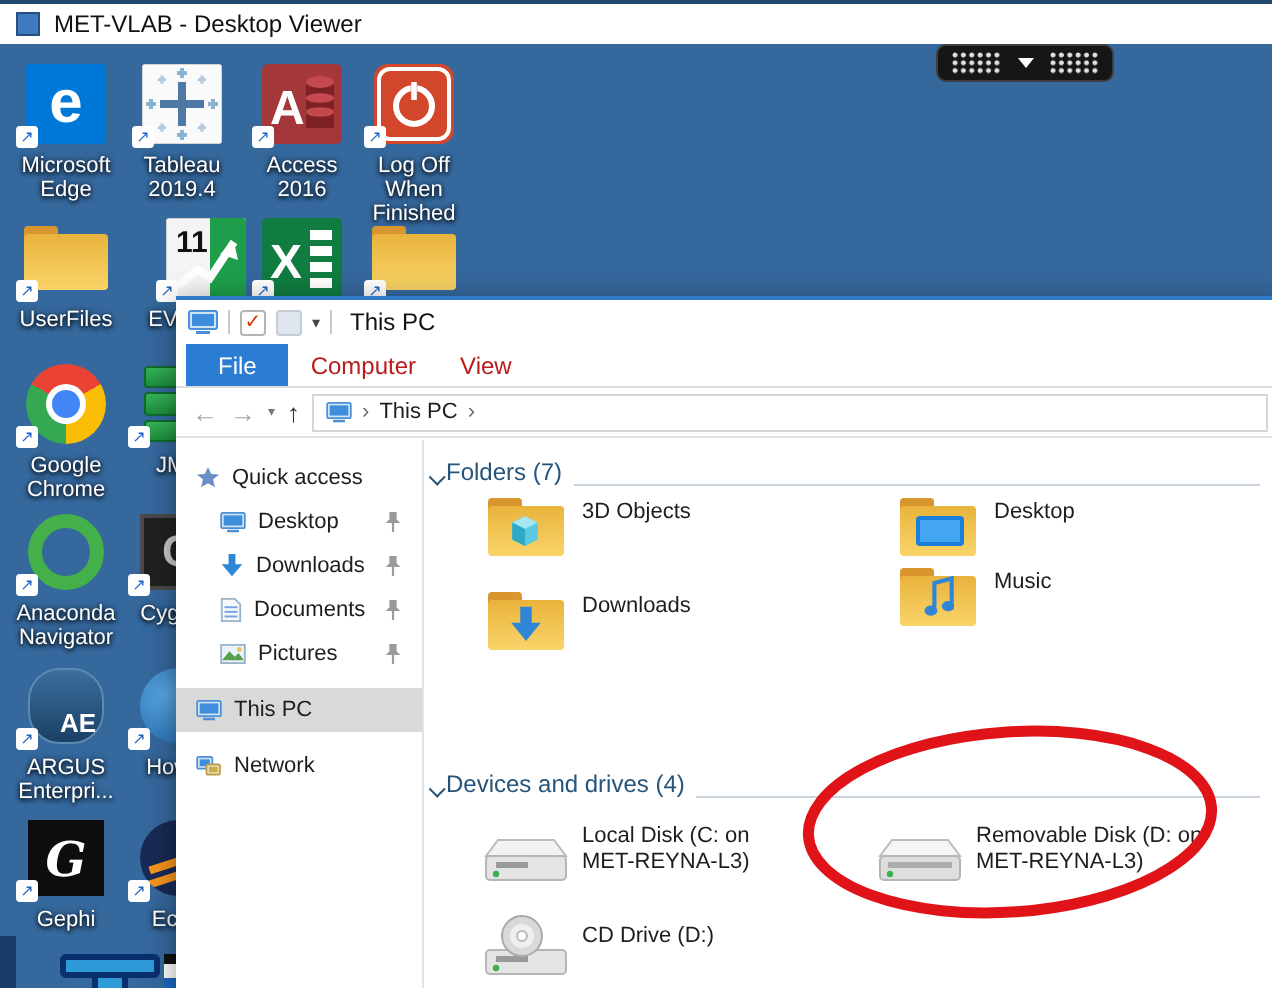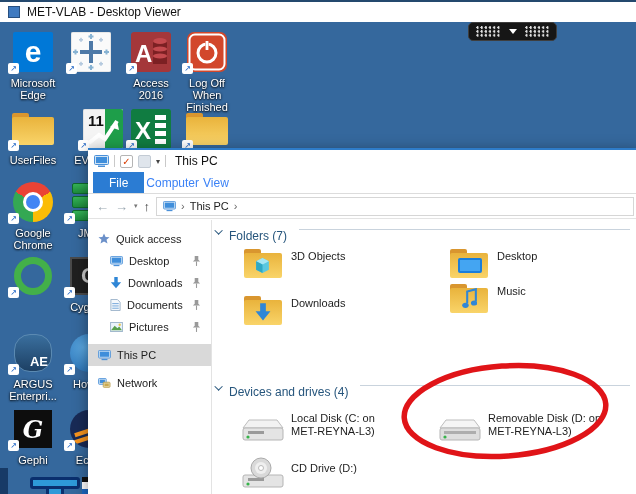--- a/index.html
+++ b/index.html
@@ -78,41 +78,41 @@
     color:#1d1d1d; font-size:11px;
   }
   .win-titlebar{ height:22px; display:flex; align-items:center; gap:5px; padding-left:6px; }
   .qat-sep{ width:1px; height:12px; background:#c9c9c9; }
   .qat-chk{ width:13px; height:13px; border:1px solid #b5b5b5; border-radius:2px;
     color:#d83b01; font-size:10px; line-height:12px; text-align:center; }
   .qat-box{ width:13px; height:13px; background:#dfe5ec; border:1px solid #c3cbd4; border-radius:2px; }
   .qat-dd{ font-size:8px; color:#444; }
   .win-title{ font-size:12px; color:#111; margin-left:4px; }
   .ribbon{ height:22px; display:flex; align-items:stretch; border-bottom:1px solid #dcdcdc; }
-  .rtab{ padding:0 2px; display:flex; align-items:center; font-size:12px; color:#3b82f6; }
+  .rtab{ padding:0 11px; display:flex; align-items:center; font-size:12px; color:#b91c1c; }
   .rtab.file{ background:var(--accent-blue,#2b7cd3); color:#fff; padding:0 16px; margin-left:5px; }
   .addr-row{ height:25px; display:flex; align-items:center; gap:6px; padding:0 6px 0 8px;
     border-bottom:1px solid #e3e3e3; }
   .nav-a{ font-size:13px; color:#9aa7b1; }
   .nav-a.up{ color:#333; }
   .nav-dd{ font-size:7px; color:#777; }
   .addr-box{ flex:1; height:19px; border:1px solid #d6d6d6; display:flex; align-items:center;
     gap:5px; padding:0 6px; background:#fff; }
   .crumb-sep{ color:#666; font-size:11px; }
   
   .win-body{ position:absolute; left:0; top:70px; right:0; bottom:0; display:flex; }
   .sidebar{ width:124px; border-right:1px solid #e3e3e3; padding-top:8px; }
   .sb-item{ height:22px; display:flex; align-items:center; gap:6px; padding-left:10px; position:relative; }
   .sb-item.child{ padding-left:22px; }
   .sb-item.sel{ background:var(--selection-gray,#d9d9d9); }
   .sb-item .txt{ font-size:11px; color:#1d1d1d; }
   .sb-item .pin{ position:absolute; right:10px; top:6px; }
   .gap6{ margin-top:6px; }
   .main{ position:relative; flex:1; }
-  .hdr{ position:absolute; left:5px; right:10px; display:flex; align-items:flex-start; gap:6px;
+  .hdr{ position:absolute; left:5px; right:10px; display:flex; align-items:flex-end; 
     color:var(--group-header,#26557c); font-size:12px; }
   .hdr .chev{ width:6px; height:6px; border-left:1.5px solid currentColor;
     border-bottom:1.5px solid currentColor; transform:rotate(-45deg) translateY(-2px); }
   .hdr .rule{ flex:1; height:1px; background:#c9d3dd; margin-left:6px; }
   .tile{ position:absolute; display:flex; gap:6px; }
   .tile .ticon{ width:44px; height:32px; display:flex; align-items:center; justify-content:center; }
   .tile .tlbl{ font-size:11px; line-height:13px; padding-top:3px; white-space:nowrap; }
   .tile .tlbl.two{ padding-top:0; }
   .red-ellipse{ position:absolute; left:398px; top:360px; z-index:30; pointer-events:none; }
 </style>
@@ -164,20 +164,21 @@
         <rect x="28" y="7" width="4" height="1.6"></rect>
             <rect x="29.2" y="5.8" width="1.6" height="4"></rect>
         <rect x="8" y="31" width="4" height="1.6"></rect>
             <rect x="9.2" y="29.8" width="1.6" height="4"></rect>
         <rect x="28" y="31" width="4" height="1.6"></rect>
             <rect x="29.2" y="29.8" width="1.6" height="4"></rect>
           </g>
       </svg>
       <span class="badge">↗</span>
     </div>
+    <div class="lbl">Tableau 2019.4</div>
   </div>
 
   <div class="di" style="left:120px;top:30px">
     <div class="ic">
       <svg class="sq" width="40" height="40" viewBox="0 0 40 40">
         <rect width="40" height="40" rx="3" fill="#a4373a"></rect>
         <rect x="22" y="8" width="14" height="24" fill="#7c2023"></rect>
         <ellipse cx="29" cy="9" rx="7" ry="3" fill="#c4494e"></ellipse>
         <ellipse cx="29" cy="17" rx="7" ry="2.4" fill="#c4494e"></ellipse>
         <ellipse cx="29" cy="24" rx="7" ry="2.4" fill="#c4494e"></ellipse>
@@ -271,20 +272,21 @@
       <span class="badge">↗</span>
     </div>
     <div class="lbl">JMP</div>
   </div>
 
   <div class="di" style="left:2px;top:254px">
     <div class="ic">
       <div class="ring"></div>
       <span class="badge">↗</span>
     </div>
+    <div class="lbl">Anaconda Navigator</div>
   </div>
 
   <div class="di" style="left:58px;top:254px">
     <div class="ic">
       <div class="cyg">C</div>
       <span class="badge">↗</span>
     </div>
     <div class="lbl">Cyg Ter</div>
   </div>
 

